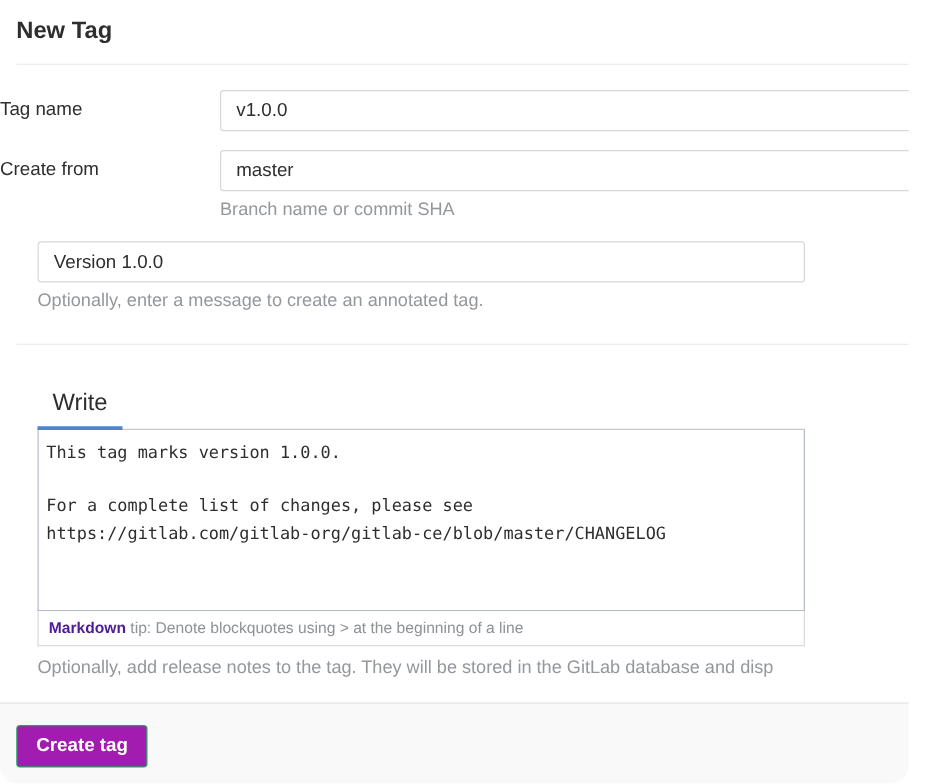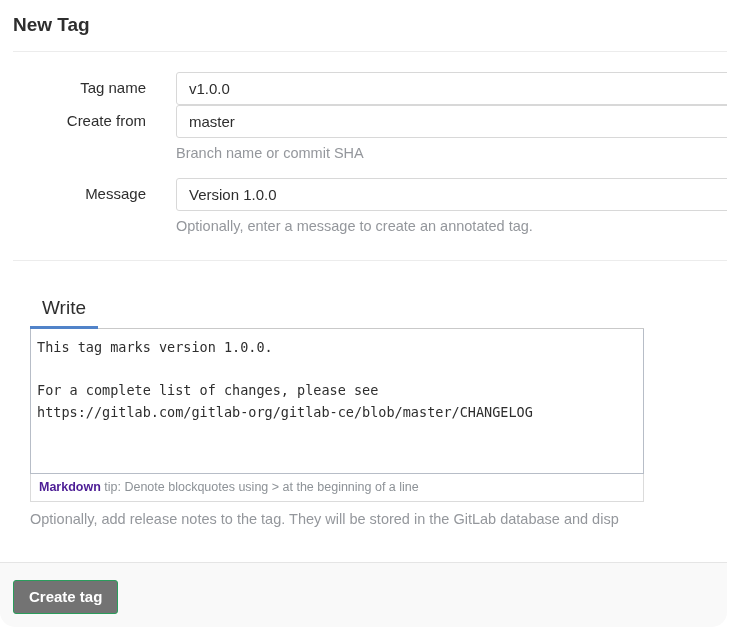--- a/index.html
+++ b/index.html
@@ -11,25 +11,25 @@
     font-size: 15px;
   }
   .page { width: 727px; height: 627px; overflow: hidden; display: flex; flex-direction: column; border-radius: 15px; }
   .page-header { padding: 14px 13px 0 13px; }
   .page-title { font-size: 19px; font-weight: bold; margin: 0 0 15px 0; color: #2e2e2e; }
   .divider { border: 0; border-top: 1px solid #ececec; margin: 0 0 0 13px; height: 0; }
   .divider-mid { margin-top: 26px; }
 
   .form-group { display: flex; align-items: flex-start; }
   .g1 { margin-top: 20px; }
-  .g2 { }
+  .g2 { margin-top: 15px; }
   .g3 { margin-top: 17px; }
   .g-release { margin-top: 27px; }
 
-  .col-label { width: 146px; flex: 0 0 146px; text-align: right; padding-top: 7px; font-size: 15px; color: #2e2e2e; }
+  .col-label { width: 146px; flex: 0 0 146px; padding-top: 7px; font-size: 15px; color: #2e2e2e; }
   .col-label.release-label { padding-top: 9px; }
   .col-controls { margin-left: 30px; width: 614px; flex: 0 0 614px; }
 
   .form-control {
     display: block; width: 100%; height: 33px;
     border: 1px solid #d8d8d8; border-radius: 3px;
     padding: 0 12px; font-size: 15px; color: #2e2e2e;
     font-family: "Liberation Sans", "DejaVu Sans", sans-serif;
     background: #fff; outline: none;
   }
@@ -53,21 +53,21 @@
   }
   .md-tip-link { color: #4c1d95; font-weight: bold; cursor: pointer; }
   .release-help { margin-top: 9px; font-size: 14.5px; color: #94979c; white-space: nowrap; overflow: hidden; }
 
   .form-footer {
     margin-top: auto;
     border-top: 1px solid #e5e5e5; background: #f9f9f9;
     padding: 17px 13px 13px 13px; height: 65px;
   }
   .btn-create {
-    display: inline-block; background: #737373; border: 1px solid #2a9d5c;
+    display: inline-block; background: #a21caf; border: 1px solid #2a9d5c;
     color: #ffffff; font-weight: bold; font-size: 15px;
     padding: 7px 15px 8px 15px; border-radius: 3px; cursor: pointer;
     font-family: "Liberation Sans", "DejaVu Sans", sans-serif;
   }
 </style>
 </head>
 <body>
 
 <div class="page">
 
@@ -85,21 +85,20 @@
 
   <div class="form-group g2">
     <label class="col-label">Create from</label>
     <div class="col-controls">
       <input class="form-control" type="text" value="master" style="">
       <div class="help-text">Branch name or commit SHA</div>
     </div>
   </div>
 
   <div class="form-group g3">
-    <label class="col-label">Message</label>
     <div class="col-controls">
       <input class="form-control" type="text" value="Version 1.0.0" style="">
       <div class="help-text">Optionally, enter a message to create an annotated tag.</div>
     </div>
   </div>
 
   <hr class="divider divider-mid">
 
   <div class="form-group g-release">
     <div class="col-controls">

